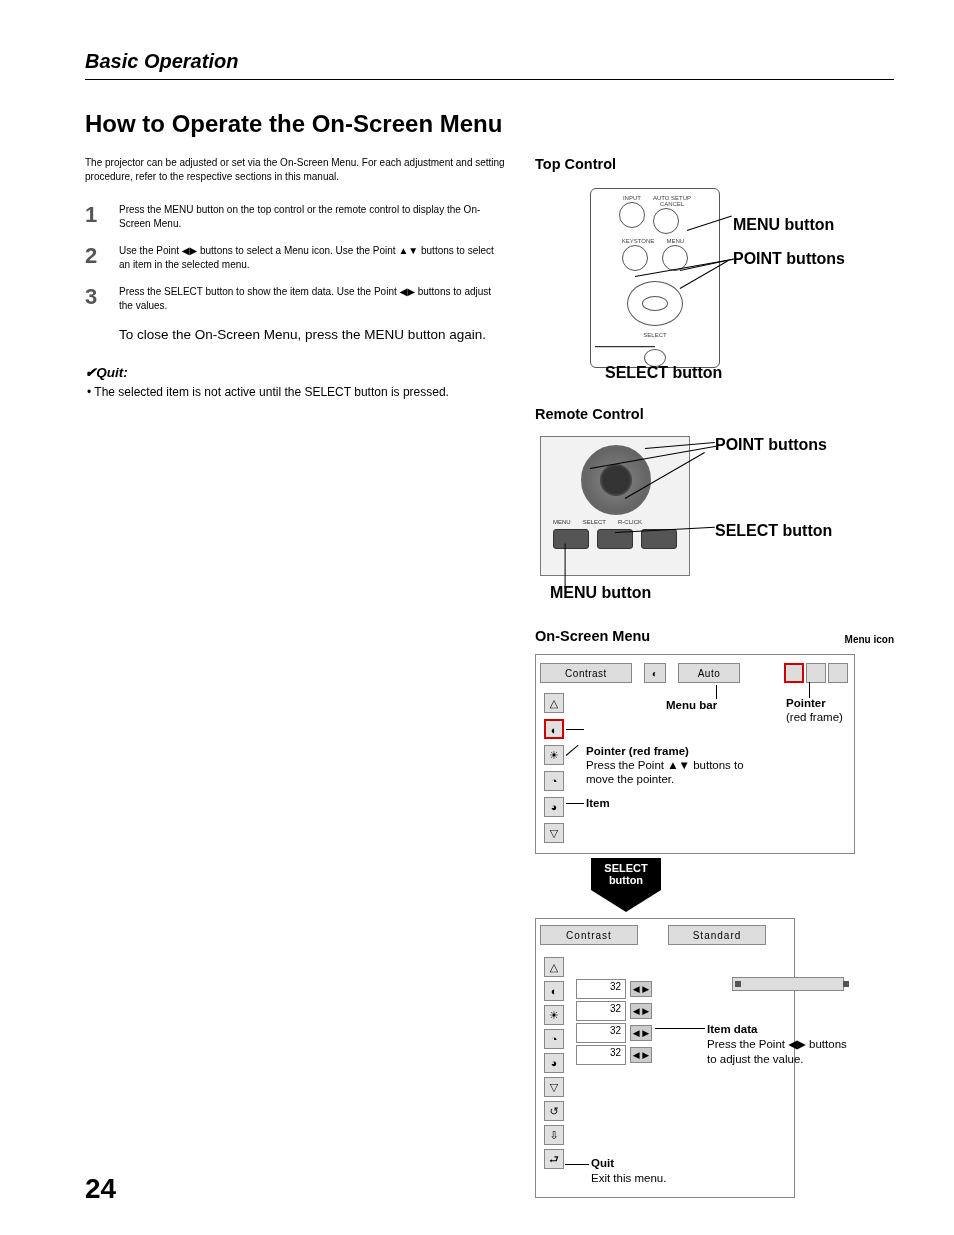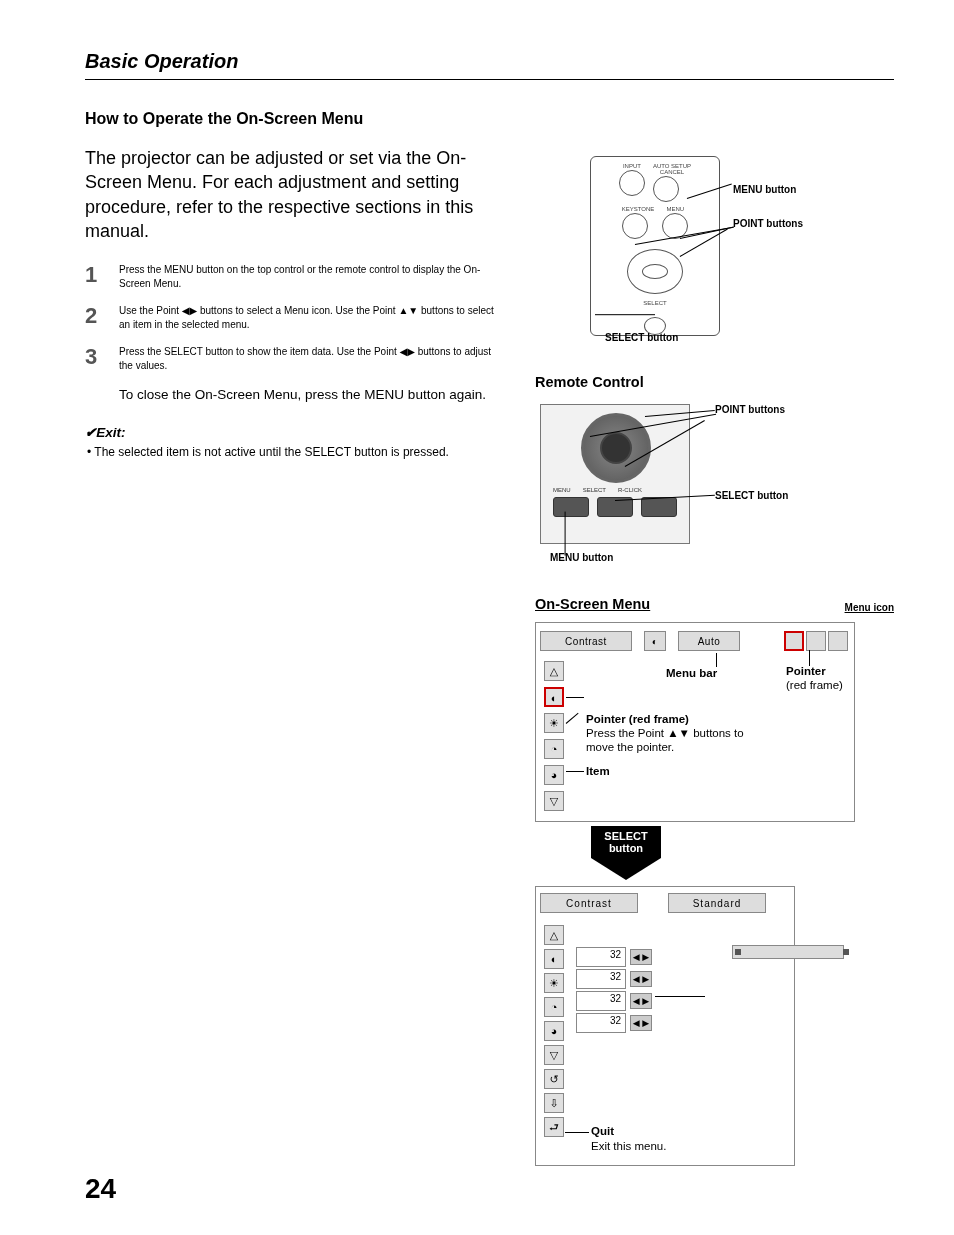--- a/index.html
+++ b/index.html
@@ -14,39 +14,39 @@
   }
   .chapter-title {
     font-size: 20px;
     font-weight: bold;
     font-style: italic;
     padding-bottom: 6px;
     border-bottom: 1.5px solid #000;
     margin-bottom: 30px;
   }
   .section-title {
-    font-size: 16px;
+    font-size: 24px;
     font-weight: bold;
     margin-bottom: 18px;
   }
   .columns { display: flex; gap: 30px; }
   .left-col { width: 420px; }
   .right-col { flex: 1; position: relative; }
-  .intro { font-size: 18px; line-height: 1.35; margin-bottom: 20px; }
+  .intro { font-size: 10px; line-height: 1.35; margin-bottom: 20px; }
   .step { display: flex; align-items: flex-start; margin-bottom: 14px; }
   .step-num { font-size: 22px; font-weight: bold; color: #555; width: 34px; flex-shrink:0; line-height:1.1; }
   .step-text { font-size: 10px; line-height: 1.35; }
   .closing { font-size: 13.5px; line-height: 1.35; margin: 6px 0 20px 34px; }
   .note-heading { font-size: 13.5px; font-weight: bold; font-style: italic; margin-bottom: 4px; }
   .note-body { font-size: 12px; line-height: 1.35; margin-left: 10px; text-indent: -8px; }
   .note-body::before { content: "• "; }
   .page-num { position: absolute; bottom: 30px; left: 85px; font-size: 28px; font-weight: bold; }
 
   .sub-head { font-size: 14.5px; font-weight: bold; margin-bottom: 6px; }
-  .label-txt { font-size: 10px; font-weight: bold; }
+  .label-txt { font-size: 16px; font-weight: bold; }
 
   
   .top-control { position: relative; height: 210px; margin-bottom: 18px; }
   .tc-frame {
     position:absolute; left:55px; top:10px; width:130px; height:180px;
     border:1.5px solid #555; border-radius:6px;
     display:flex; flex-direction:column; align-items:center; padding-top:6px;
   }
   .tc-row { display:flex; gap:8px; margin-bottom:4px; }
   .tc-circ { width:26px; height:26px; border:1.5px solid #555; border-radius:50%; background:#fff; }
@@ -61,21 +61,21 @@
   .rc-frame { position:absolute; left:5px; top:8px; width:150px; height:140px; border:1px solid #777; background:#f2f2f2; }
   .rc-wheel { position:absolute; left:40px; top:8px; width:70px; height:70px; border:3px solid #666; border-radius:50%; background:radial-gradient(#888,#555); }
   .rc-wheel::before{content:"";position:absolute;inset:16px;border:2px solid #444;border-radius:50%;background:#333;}
   .rc-btnrow{position:absolute;left:12px;top:92px;display:flex;gap:8px;}
   .rc-btn{width:36px;height:20px;background:#555;border:1px solid #333;border-radius:3px;}
   .rc-lbls{position:absolute;left:12px;top:82px;display:flex;gap:12px;font-size:6px;color:#333;}
   .rc-line { position:absolute; background:#000; height:1.2px; transform-origin:left center; }
 
   
   .osm { position: relative; }
-  .osm-top { display:flex; justify-content:space-between; align-items:center; margin-bottom:4px;text-decoration:underline; }
+  .osm-top { display:flex; justify-content:space-between; align-items:center; margin-bottom:4px; }
   .osm-frame1 { position:relative; width:320px; height:200px; border:1px solid #888; margin-bottom:4px; }
   .menubar { position:absolute; left:4px; top:6px; right:4px; height:24px; display:flex; align-items:center; gap:12px; }
   .mb-box { background:#ddd; border:1px solid #888; height:20px; display:flex; align-items:center; justify-content:center; font-size:10px; letter-spacing:0.5px; }
   .mb-box.name{width:92px;} .mb-box.icon{width:22px;justify-content:center;} .mb-box.sel{width:62px;}
   .iconstrip{position:absolute;right:6px;top:8px;display:flex;gap:2px;}
   .iconstrip .mi{width:20px;height:20px;border:1px solid #888;background:#ddd;}
   .iconstrip .mi.hl{border:2px solid #c00;}
   .sidecol{position:absolute;left:8px;top:38px;display:flex;flex-direction:column;gap:6px;}
   .side-ic{width:20px;height:20px;border:1px solid #888;background:#e0e0e0;font-size:11px;text-align:center;line-height:18px;}
   .side-ic.hl{border:2px solid #c00;}
@@ -120,27 +120,28 @@
       <div class="step-text">Use the Point ◀▶ buttons to select a Menu icon. Use the Point ▲▼ buttons to select an item in the selected menu.</div>
     </div>
     <div class="step">
       <div class="step-num">3</div>
       <div class="step-text">Press the SELECT button to show the item data. Use the Point ◀▶ buttons to adjust the values.</div>
     </div>
 
     <p class="closing">To close the On-Screen Menu, press the MENU button again.</p>
 
     <div>
-      <div class="note-heading">✔Exit:</div>
+      <div class="note-heading">✔Quit:</div>
       <div class="note-body">The selected item is not active until the SELECT button is pressed.</div>
     </div>
   </div>
 
   <div class="right-col">
 
+    <div class="sub-head">Top Control</div>
     <div class="top-control">
       <div class="tc-frame">
         <div class="tc-row">
           <div>
               <div class="tc-lbl">INPUT</div>
               <div class="tc-circ"></div>
             </div>
           <div>
               <div class="tc-lbl" style="white-space:pre;">AUTO SETUP
 CANCEL</div>
@@ -273,20 +274,21 @@
               <div class="lr">◀ ▶</div>
             </div>
           <div class="valrow" style="top:126px;">
               <div class="valbox">32</div>
               <div class="lr">◀ ▶</div>
             </div>
           <div class="slider"></div>
         </div>
 
         <div class="osm-line" style="left:120px;top:110px;width:50px;transform:rotate(0deg);"></div>
+        <div class="annot2" style="left:172px;top:104px;width:150px;"><b>Item data</b><br><span>Press the Point ◀▶ buttons to adjust the value.</span></div>
 
         <div class="osm-line" style="left:30px;top:246px;width:24px;"></div>
         <div class="annot2" style="left:56px;top:238px;"><b>Quit</b><br><span>Exit this menu.</span></div>
       </div>
     </div>
   </div>
 </div>
 
 <div class="page-num">24</div>
 

